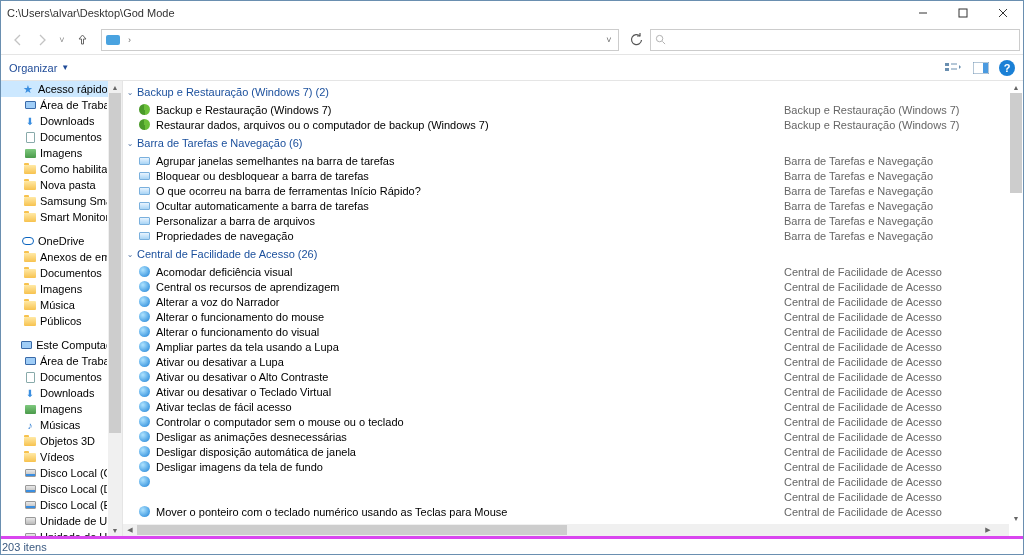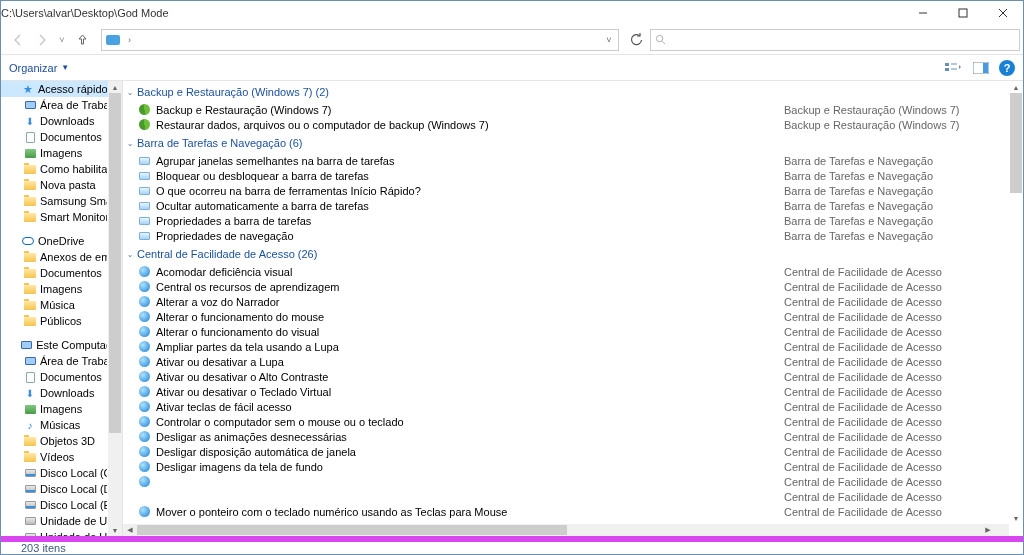--- a/index.html
+++ b/index.html
@@ -1,20 +1,20 @@
 <!DOCTYPE html>
 <html><head>
 <meta charset="utf-8">
 <style>
   * { box-sizing: border-box; margin: 0; padding: 0; }
   html, body { width: 1024px; height: 555px; overflow: hidden; font-family: 'Segoe UI', Tahoma, sans-serif; font-size: 11px; background: #fff; color: #000; }
   .window { width: 100%; height: 100%; display: flex; flex-direction: column; border: 1px solid #6a8fb0; }
   
   
-  .titlebar { height: 24px; display: flex; align-items: center; color: #333; font-size: 11px; }
+  .titlebar { height: 24px; display: flex; align-items: center; padding-left: 6px; color: #333; font-size: 11px; }
   .titlebar .title { flex: 1; }
   .win-controls { display: flex; }
   .win-btn { width: 40px; height: 24px; display: flex; align-items: center; justify-content: center; color: #333; }
   .win-btn svg { width: 10px; height: 10px; }
   
   
   .navbar { height: 30px; border-bottom: 1px solid #e5e5e5; display: flex; align-items: center; padding: 0 3px; gap: 2px; }
   .nav-arrows { display: flex; align-items: center; gap: 4px; padding: 0 4px; }
   .nav-arrow { width: 20px; height: 20px; display: flex; align-items: center; justify-content: center; color: #888; }
   .nav-arrow.disabled { opacity: 0.5; }
@@ -74,21 +74,21 @@
   .main-arrow { position: absolute; right: 0; width: 14px; height: 12px; display: flex; align-items: center; justify-content: center; font-size: 7px; color: #666;}
   .main-arrow.up { top: 0; }
   .main-arrow.down { bottom: 12px; }
   .main-hscroll { position: absolute; left: 0; right: 14px; bottom: 0; height: 12px; background: #f0f0f0;}
   .main-hthumb { position: absolute; left: 14px; bottom: 1px; height: 10px; width: 430px; background: #cdcdcd;}
   .main-harrow { position: absolute; bottom: 0; width: 14px; height: 12px; display: flex; align-items: center; justify-content: center; font-size: 7px; color: #666;}
   .main-harrow.l { left: 0;}
   .main-harrow.r { right: 14px;}
   
   
-  .statusbar { height: 18px; border-top: 6px solid #d946ef; display: flex; align-items: center; padding: 0 20px; font-size: 11px; color: #3b5a80; }
+  .statusbar { height: 18px; border-top: 3px solid #d946ef; display: flex; align-items: center; padding: 0 1px; font-size: 11px; color: #3b5a80; }
   
   
   .folder-ic { width: 12px; height: 9px; background: linear-gradient(#ffe9a6,#f7c24e); border-radius: 1px; position: relative;}
   .folder-ic::before { content:''; position:absolute; top:-2px; left:0; width:5px; height:2px; background:#f7c24e; border-radius:1px 1px 0 0;}
   .monitor-ic { width: 11px; height: 8px; border: 1px solid #3a6aa8; background: #9fcdf7; border-radius: 1px;}
   .disk-ic { width: 11px; height: 8px; background: linear-gradient(#e8e8e8,#bbb); border: 1px solid #999; border-radius: 1px; position:relative;}
   .disk-ic::after { content:''; position:absolute; bottom:0; left:0; right:0; height:2px; background:#3a8ee0;}
   .usb-ic { width: 11px; height: 8px; background: linear-gradient(#e8e8e8,#bbb); border: 1px solid #999; border-radius: 1px;}
   .cloud-ic { width: 12px; height: 8px; background: #fff; border: 1px solid #0a64bf; border-radius: 4px;}
   .star-ic { color: #3a8ee0; font-size: 11px;}
@@ -444,21 +444,21 @@
                 </span>
                 <span>Ocultar automaticamente a barra de tarefas</span>
               </div>
               <div class="row-app">Barra de Tarefas e Navegação</div>
             </div>
             <div class="row">
               <div class="row-name">
                 <span class="row-icon">
                   <span class="task-ic"></span>
                 </span>
-                <span>Propriedades a barra de tarefas</span>
+                <span>Personalizar a barra de arquivos</span>
               </div>
               <div class="row-app">Barra de Tarefas e Navegação</div>
             </div>
             <div class="row">
               <div class="row-name">
                 <span class="row-icon">
                   <span class="task-ic"></span>
                 </span>
                 <span>Propriedades de navegação</span>
               </div>

